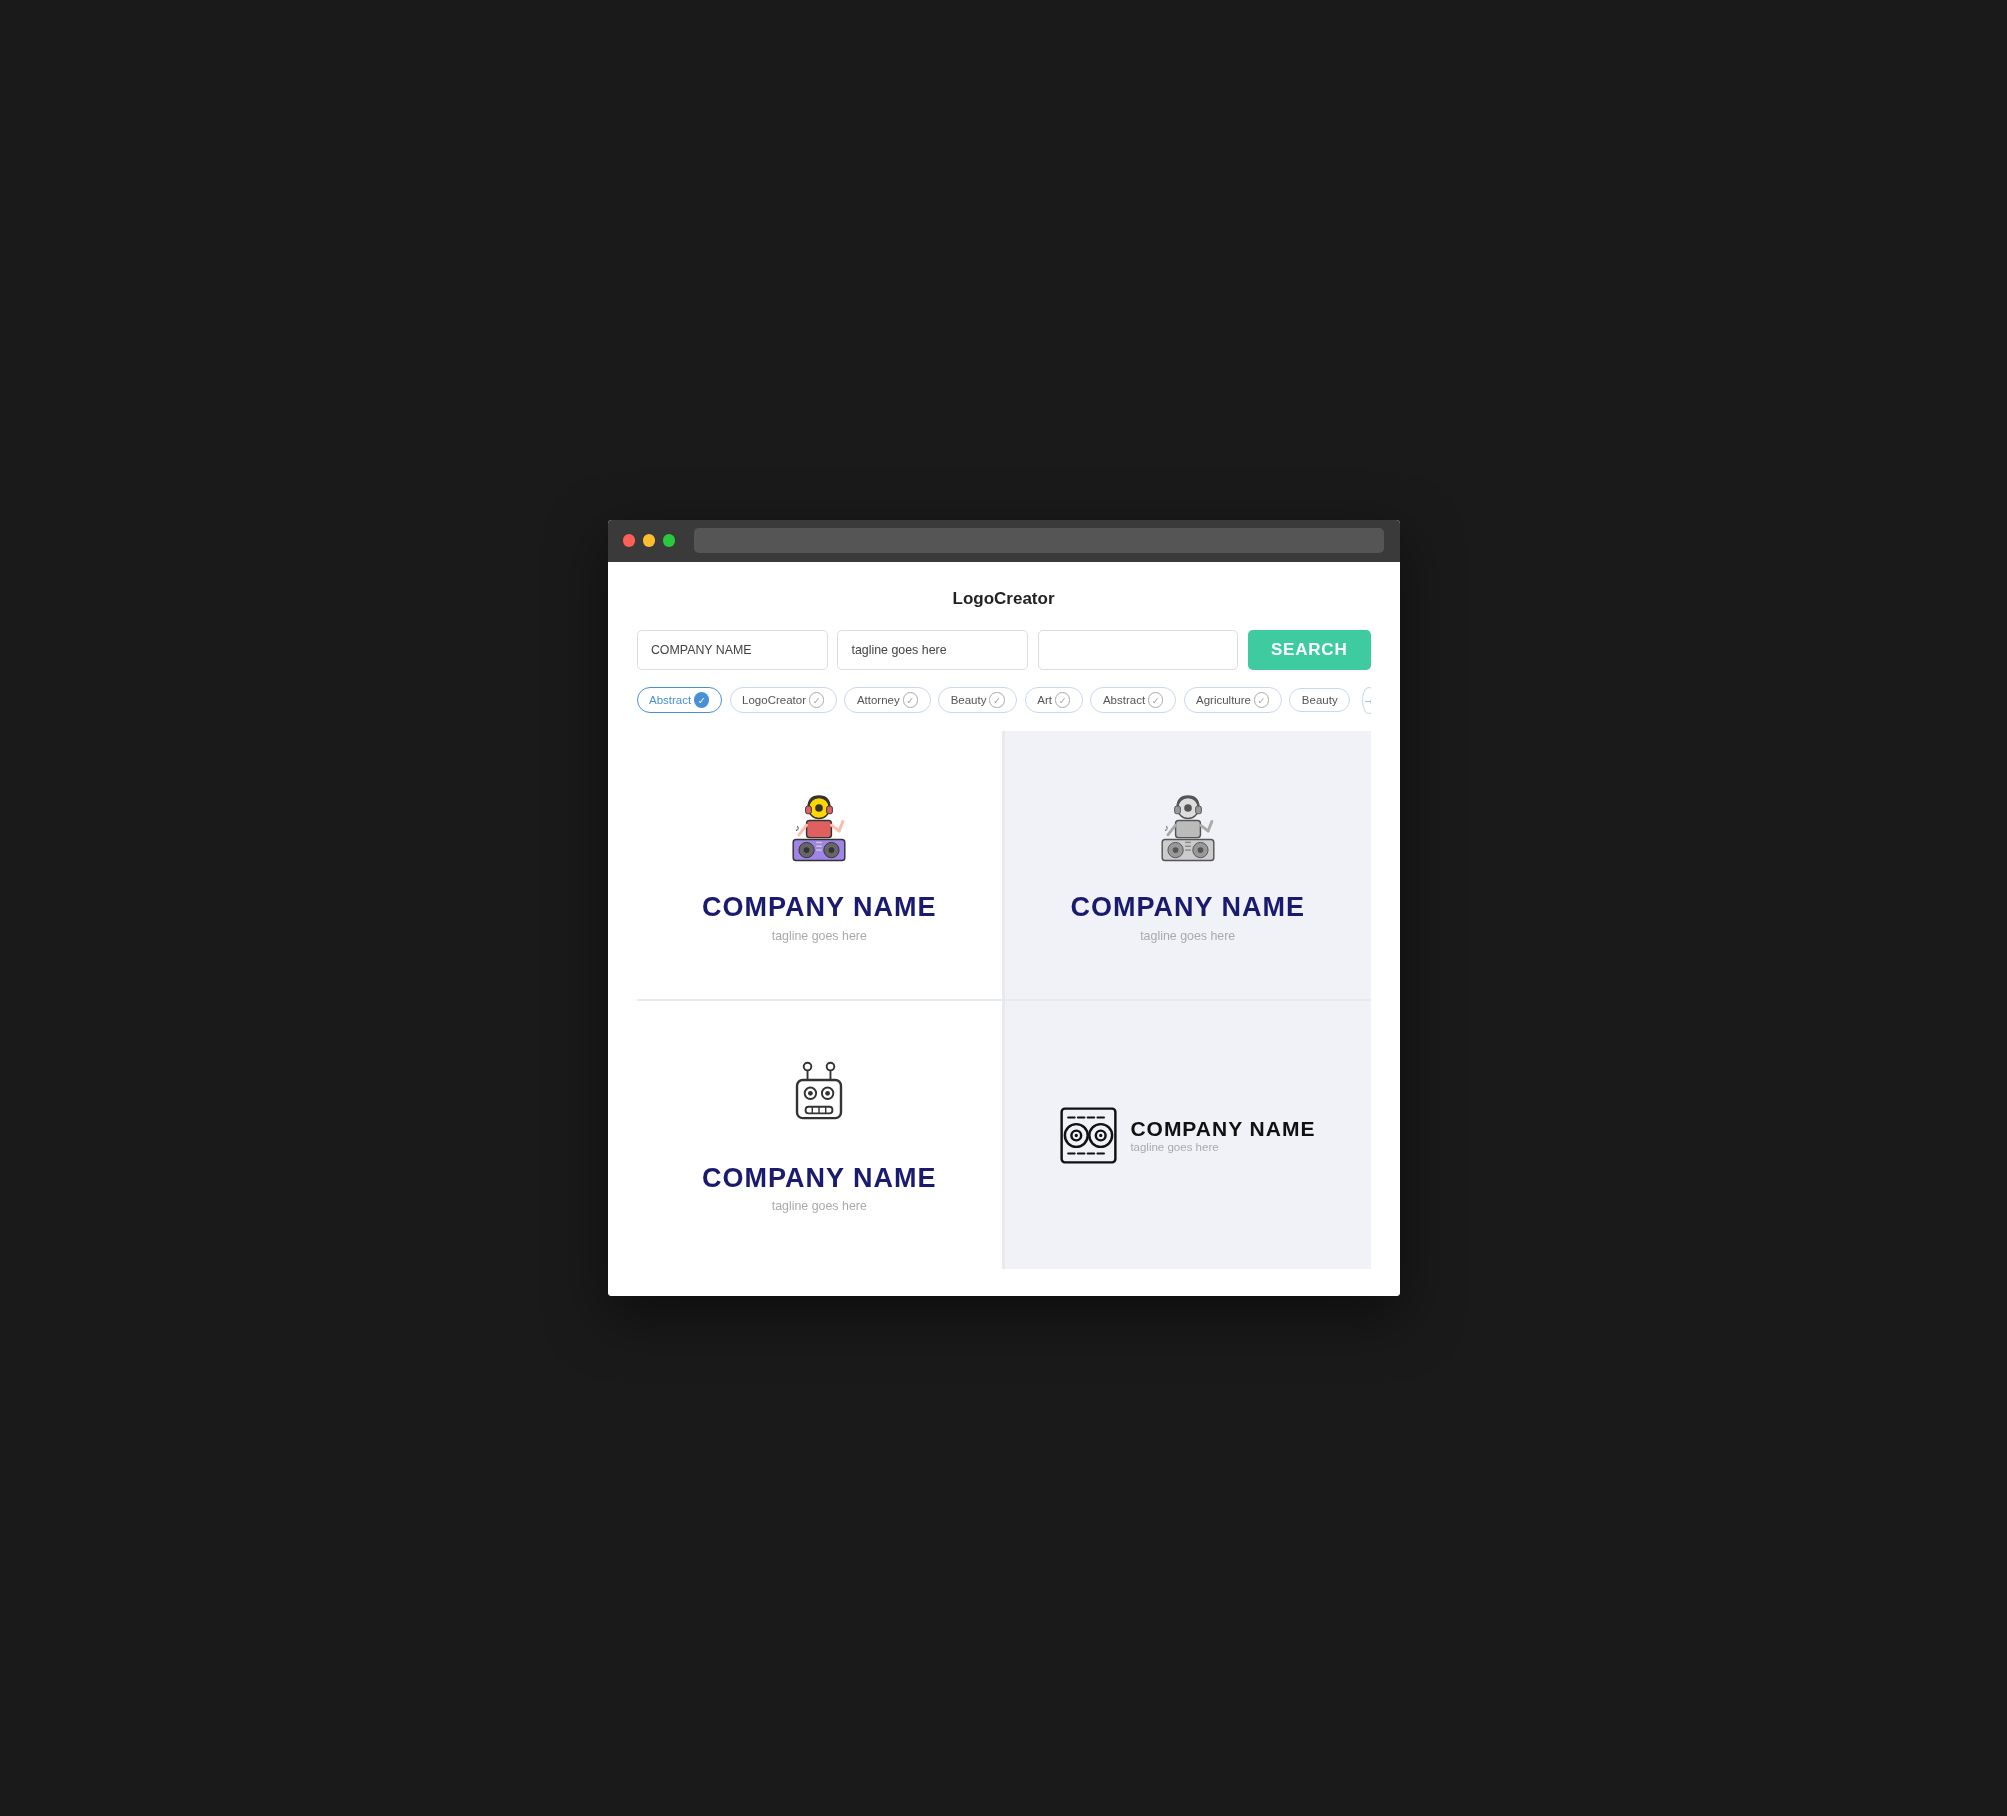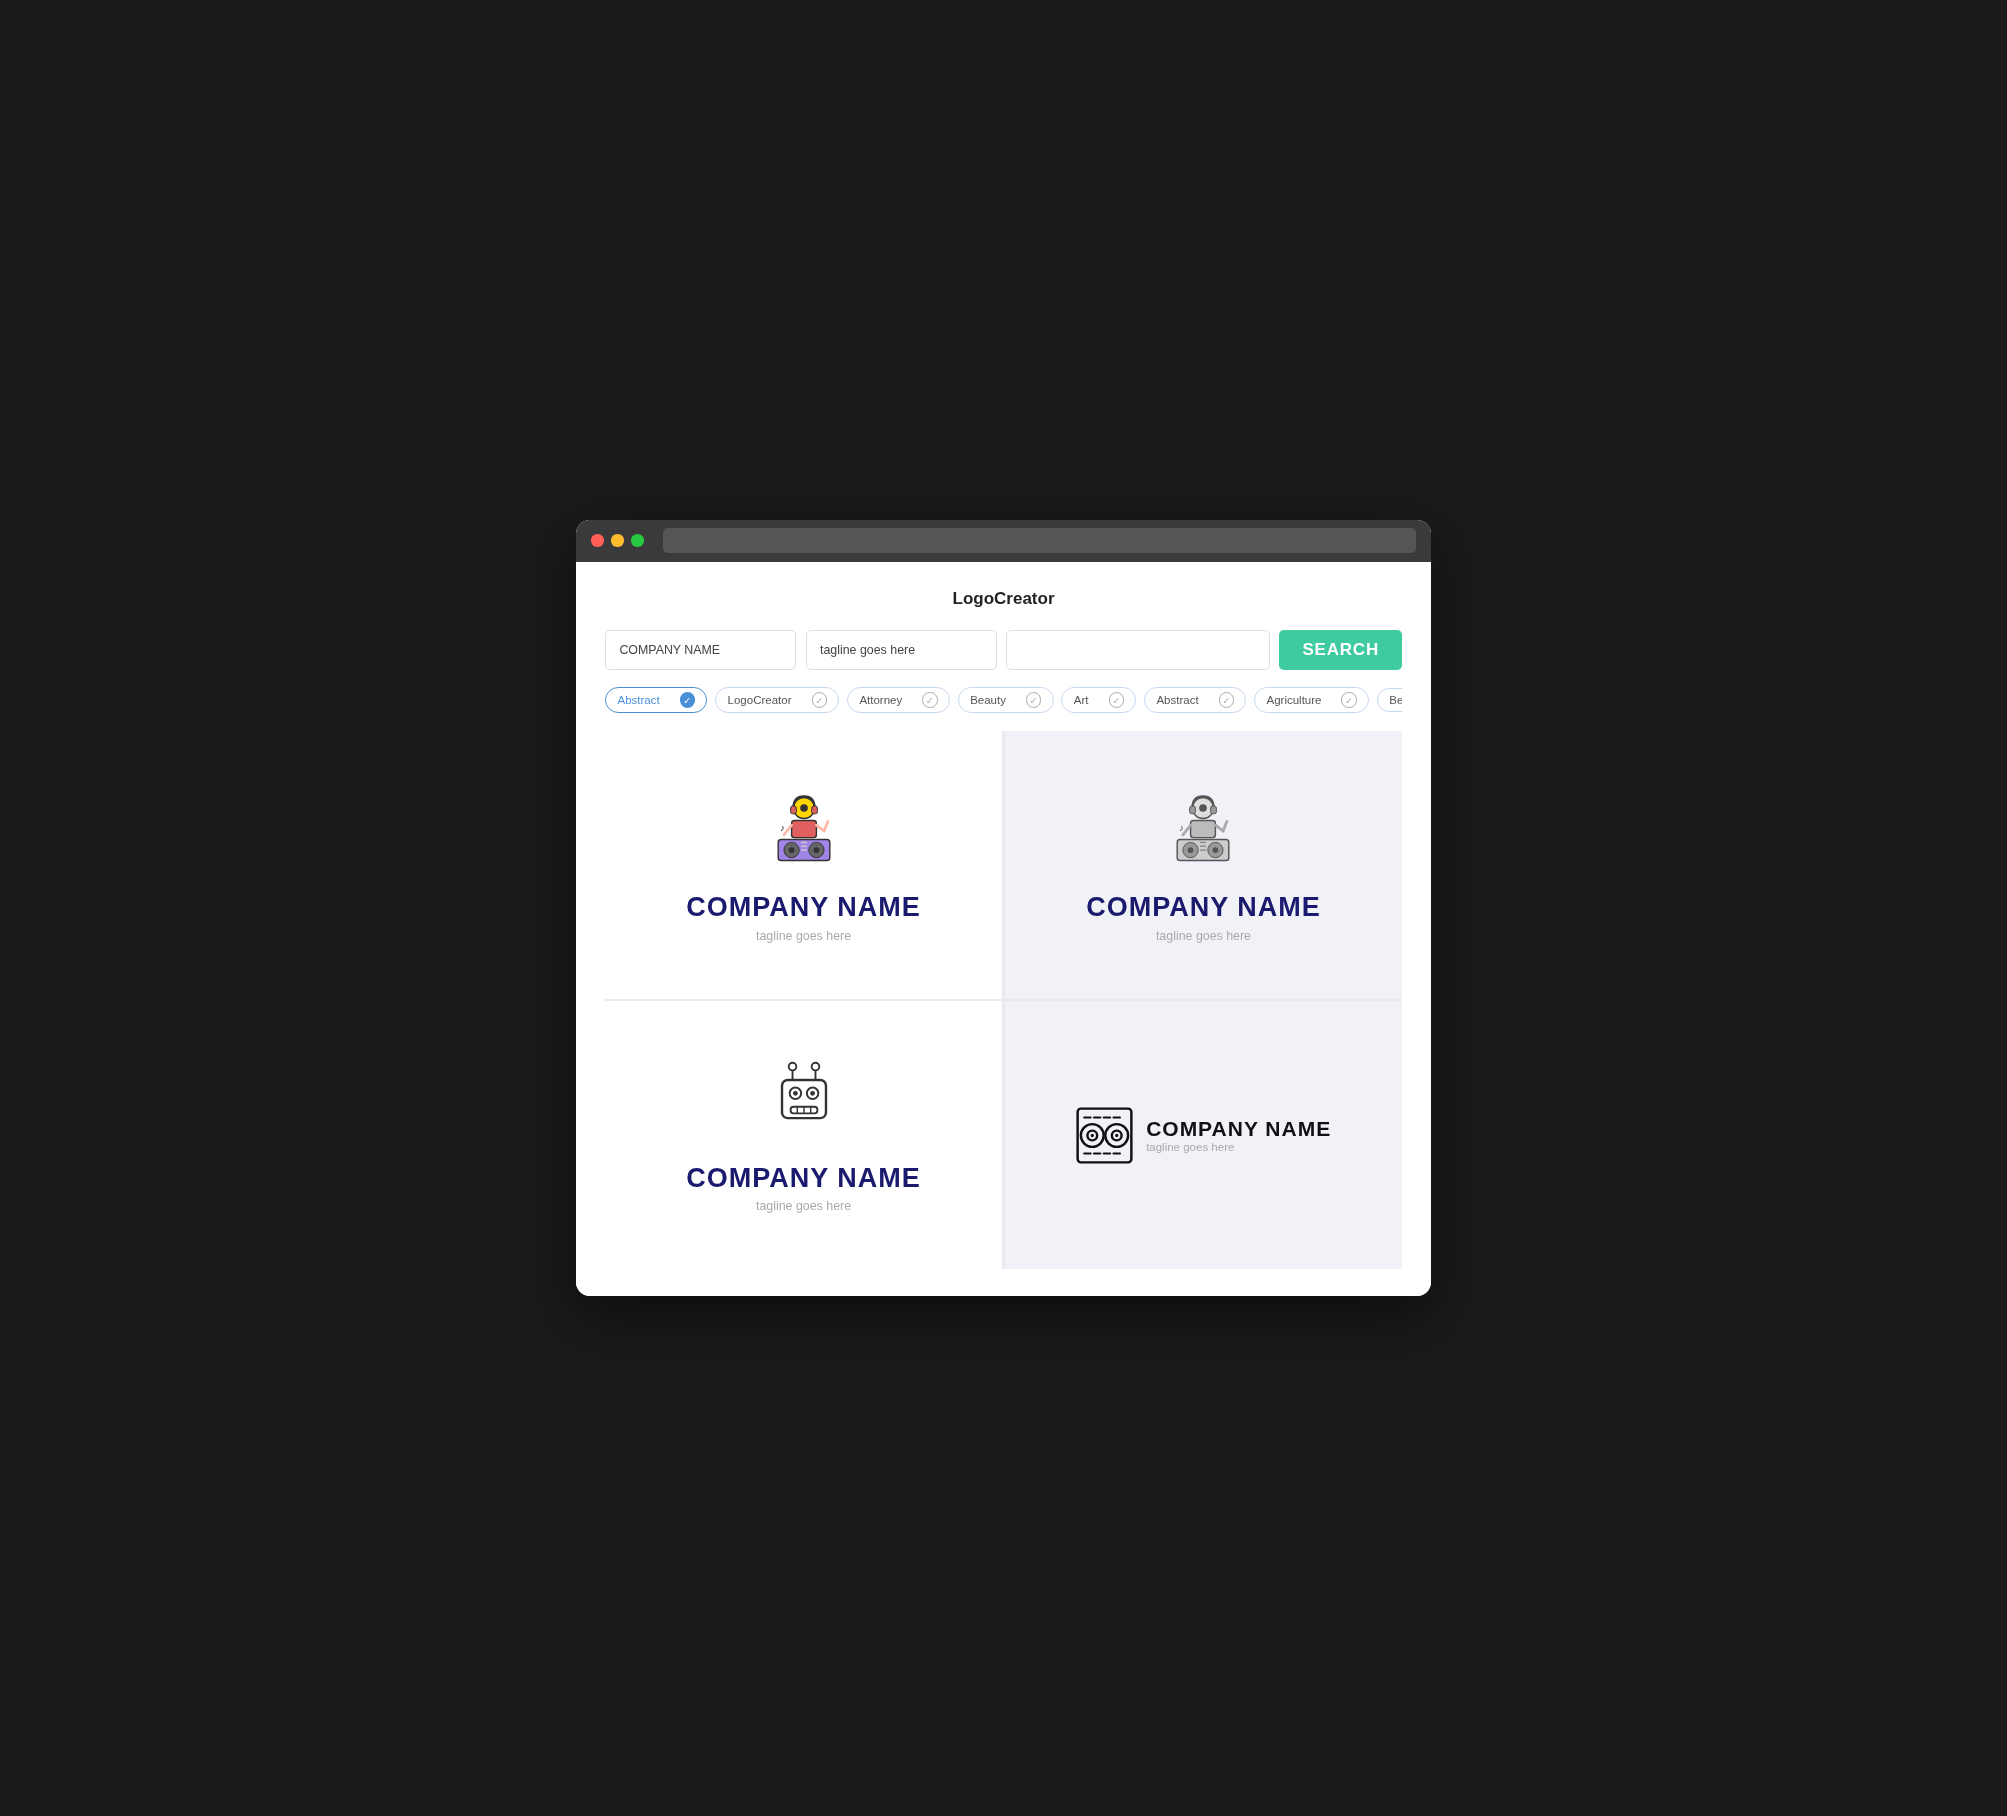--- a/index.html
+++ b/index.html
@@ -6,23 +6,23 @@
     body {
       background: #1a1a1a;
       display: flex;
       justify-content: center;
       align-items: center;
       min-height: 100vh;
       font-family: -apple-system, BlinkMacSystemFont, 'Segoe UI', sans-serif;
     }
 
     .browser-window {
-      width: 855px;
+      width: 792px;
       background: #fff;
-      border-radius: 14px;
+      border-radius: 4px;
       overflow: hidden;
       box-shadow: 0 19px 57px rgba(0,0,0,0.5);
     }
 
     .browser-titlebar {
       background: #3a3a3a;
       height: 42px;
       display: flex;
       align-items: center;
       padding: 0 15.3px;
@@ -98,21 +98,21 @@
       align-items: center;
       gap: 7.6px;
       margin-bottom: 17px;
       flex-wrap: nowrap;
       overflow: hidden;
     }
 
     .filter-chip {
       display: flex;
       align-items: center;
-      gap: 20px;
+      gap: 3px;
       border: 1.4px solid #c8d8f0;
       border-radius: 19px;
       padding: 4.8px 11.5px;
       font-size: 11.5px;
       color: #555;
       cursor: pointer;
       background: #fff;
       white-space: nowrap;
     }
 

